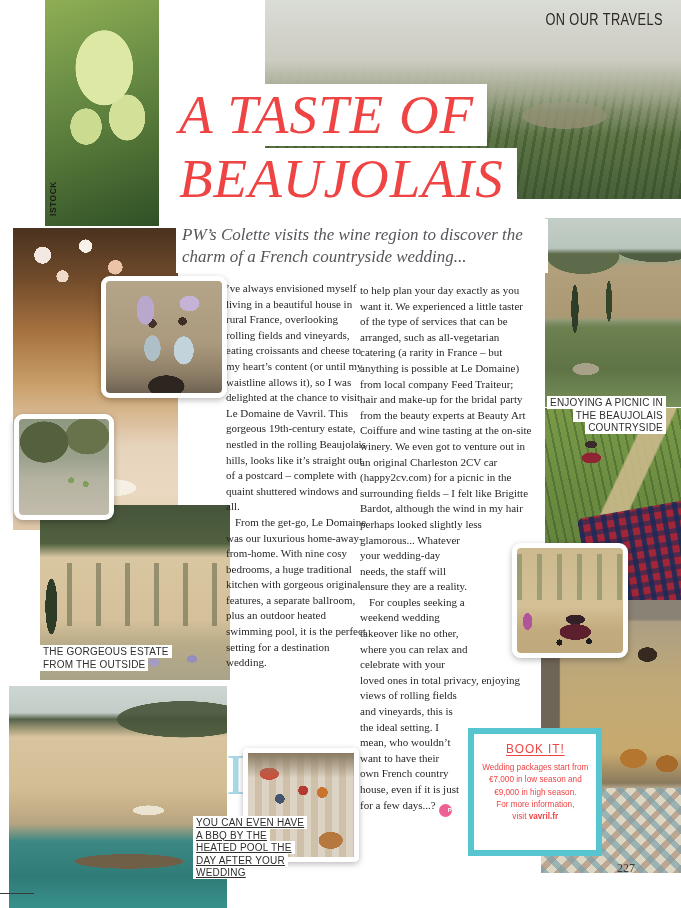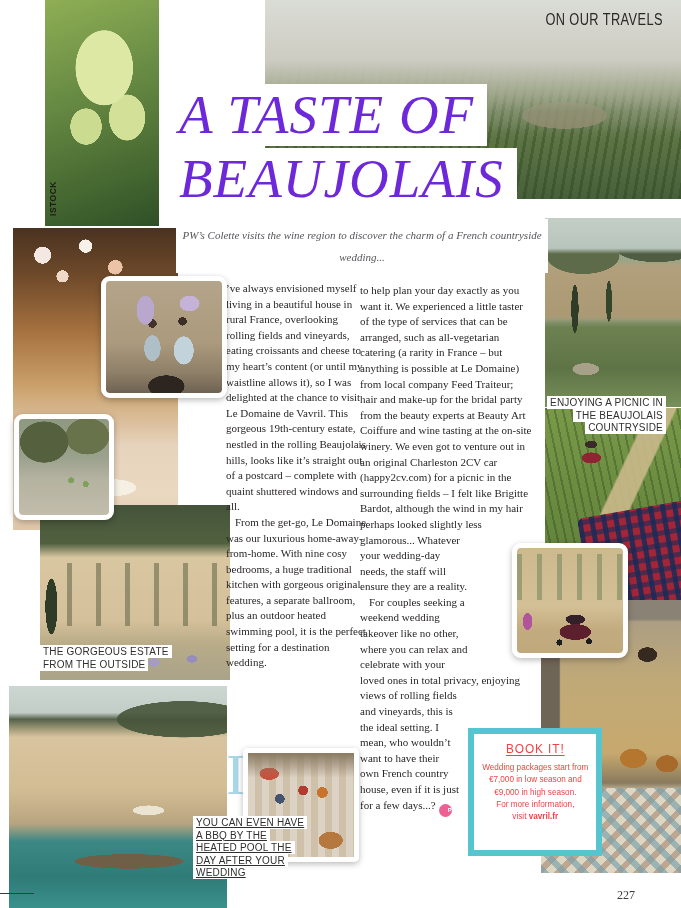--- a/index.html
+++ b/index.html
@@ -132,24 +132,24 @@
       linear-gradient(180deg,#a59a88 0%,#c0a977 30%,#c7a96e 56%,#8a7a5e 67%,#b3a78d 69%,#c9bda3 70%);}
   .tiles{position:absolute;left:0;bottom:0;width:100%;height:31%;
     background:
       repeating-linear-gradient(45deg, rgba(120,160,170,.65) 0 6px, rgba(0,0,0,0) 6px 14px),
       repeating-linear-gradient(-45deg, rgba(150,110,90,.45) 0 6px, rgba(0,0,0,0) 6px 14px),
       #ddd6c2;}
 
   
   .title-wrap{position:absolute;left:166px;top:84px;z-index:4;}
   .title-line{display:table;background:#fff;padding:0 13px;font-style:italic;
-    font-size:55px;line-height:62px;letter-spacing:1px;color:#6d28d9;white-space:nowrap;margin-bottom:2px;}
+    font-size:55px;line-height:62px;letter-spacing:1px;color:#ef4444;white-space:nowrap;margin-bottom:2px;}
   .standfirst{position:absolute;left:176px;top:219px;width:372px;box-sizing:border-box;z-index:4;
-    background:#fff;padding:5px 6px;text-align:center;font-style:italic;
-    font-size:11px;line-height:22px;color:#55565a;}
+    background:#fff;padding:5px 6px;font-style:italic;
+    font-size:17px;line-height:22px;color:#55565a;}
 
   
   .col{position:absolute;z-index:2;font-size:11px;line-height:15.6px;text-align:left;}
   .col p{margin:0;}
   .col p.ind{text-indent:9px;}
   .col1{left:226px;top:281px;width:144px;}
   .col2{left:360px;top:283px;width:172px;}
   .fr{float:right;}
   .dropcap{float:left;font-size:58px;line-height:46px;padding:6px 7px 0 0;color:#a9d6e5;font-style:normal;}
   .pw-logo{display:inline-block;width:13px;height:13px;border-radius:50%;background:#ee5f94;
@@ -166,21 +166,21 @@
 
   
   .bookit{position:absolute;left:468px;top:728px;width:134px;height:128px;z-index:6;
     box-sizing:border-box;background:#fff;border:6px solid #56c5d0;text-align:center;
     font-family:"Liberation Sans",sans-serif;color:#ef4444;padding-top:7px;}
   .bookit-inner{display:inline-block;transform:scaleX(.88);transform-origin:50% 0;width:112%;margin-left:-6%;}
   .book-title{font-size:13.5px;letter-spacing:1px;text-decoration:underline;text-underline-offset:2px;margin-bottom:5px;}
   .book-line{font-size:9.3px;line-height:12.3px;}
   .book-link{font-weight:bold;}
 
-  .pagenum{position:absolute;left:617px;top:888px;z-index:2;font-size:12px;color:#3d3a38;}
+  .pagenum{position:absolute;left:617px;top:861px;z-index:2;font-size:12px;color:#3d3a38;}
   .tick{position:absolute;left:0;top:893px;width:34px;height:1px;background:#3a3a3a;z-index:6;}
 </style>
 </head>
 <body>
 
 <div class="page">
 
   <div class="photo ph-grapes">
     <div class="credit">ISTOCK</div>
   </div>

